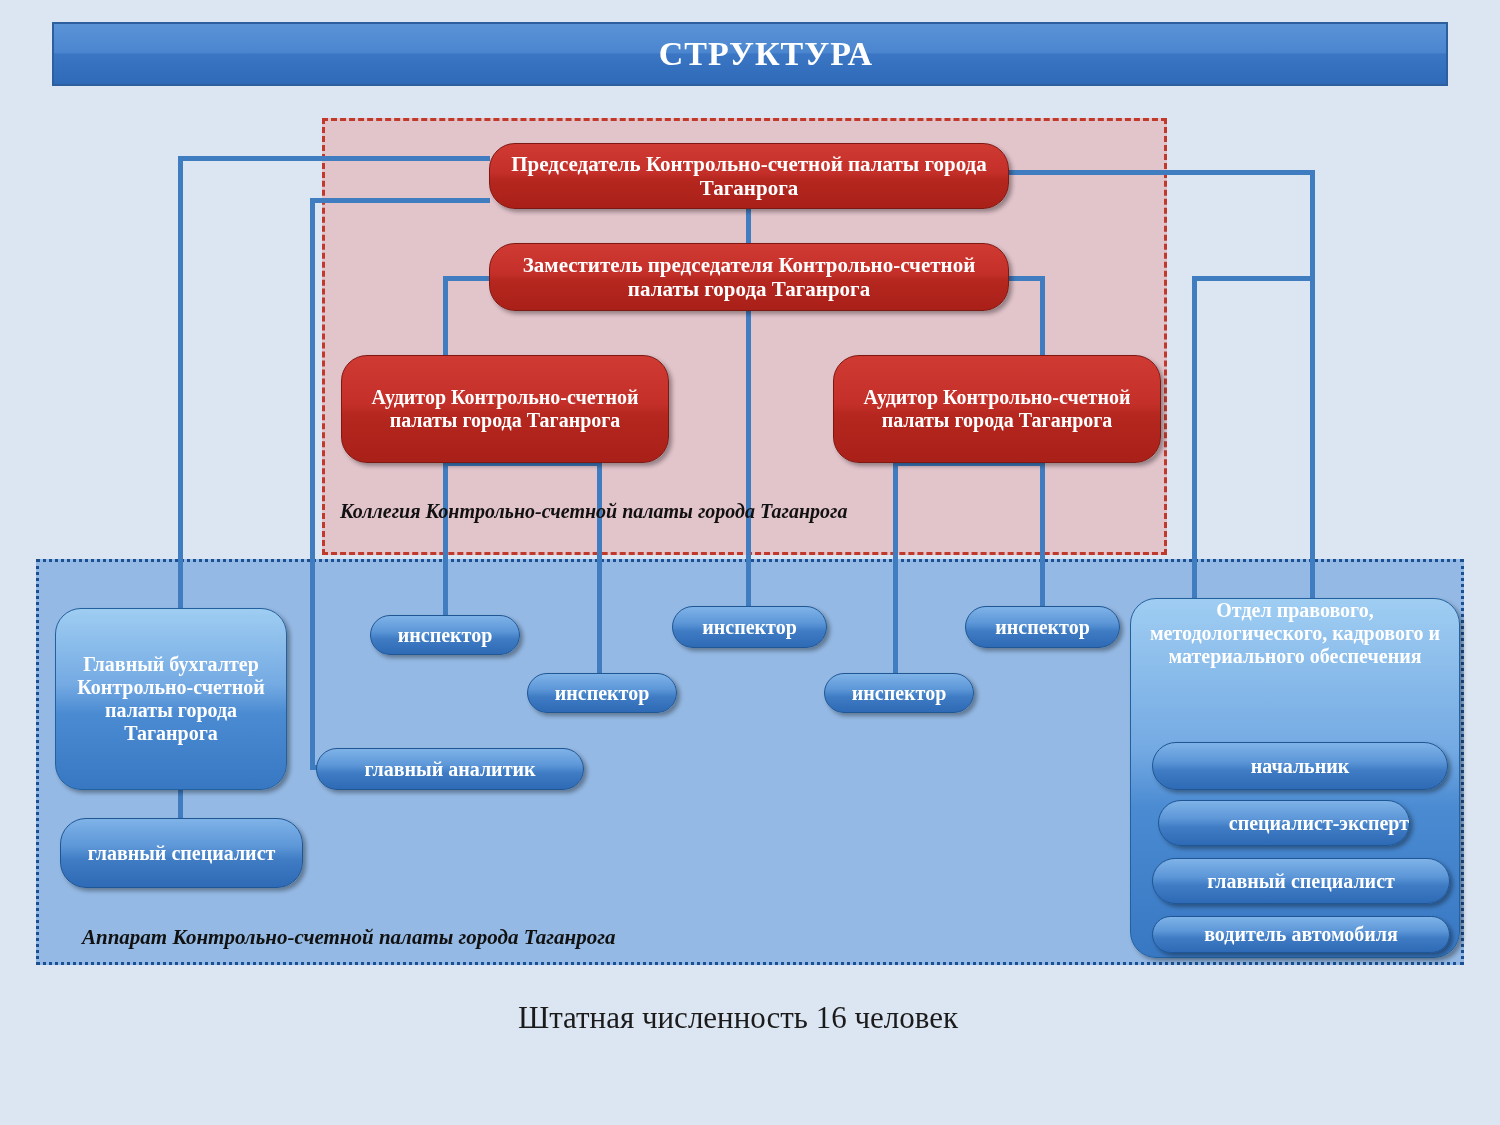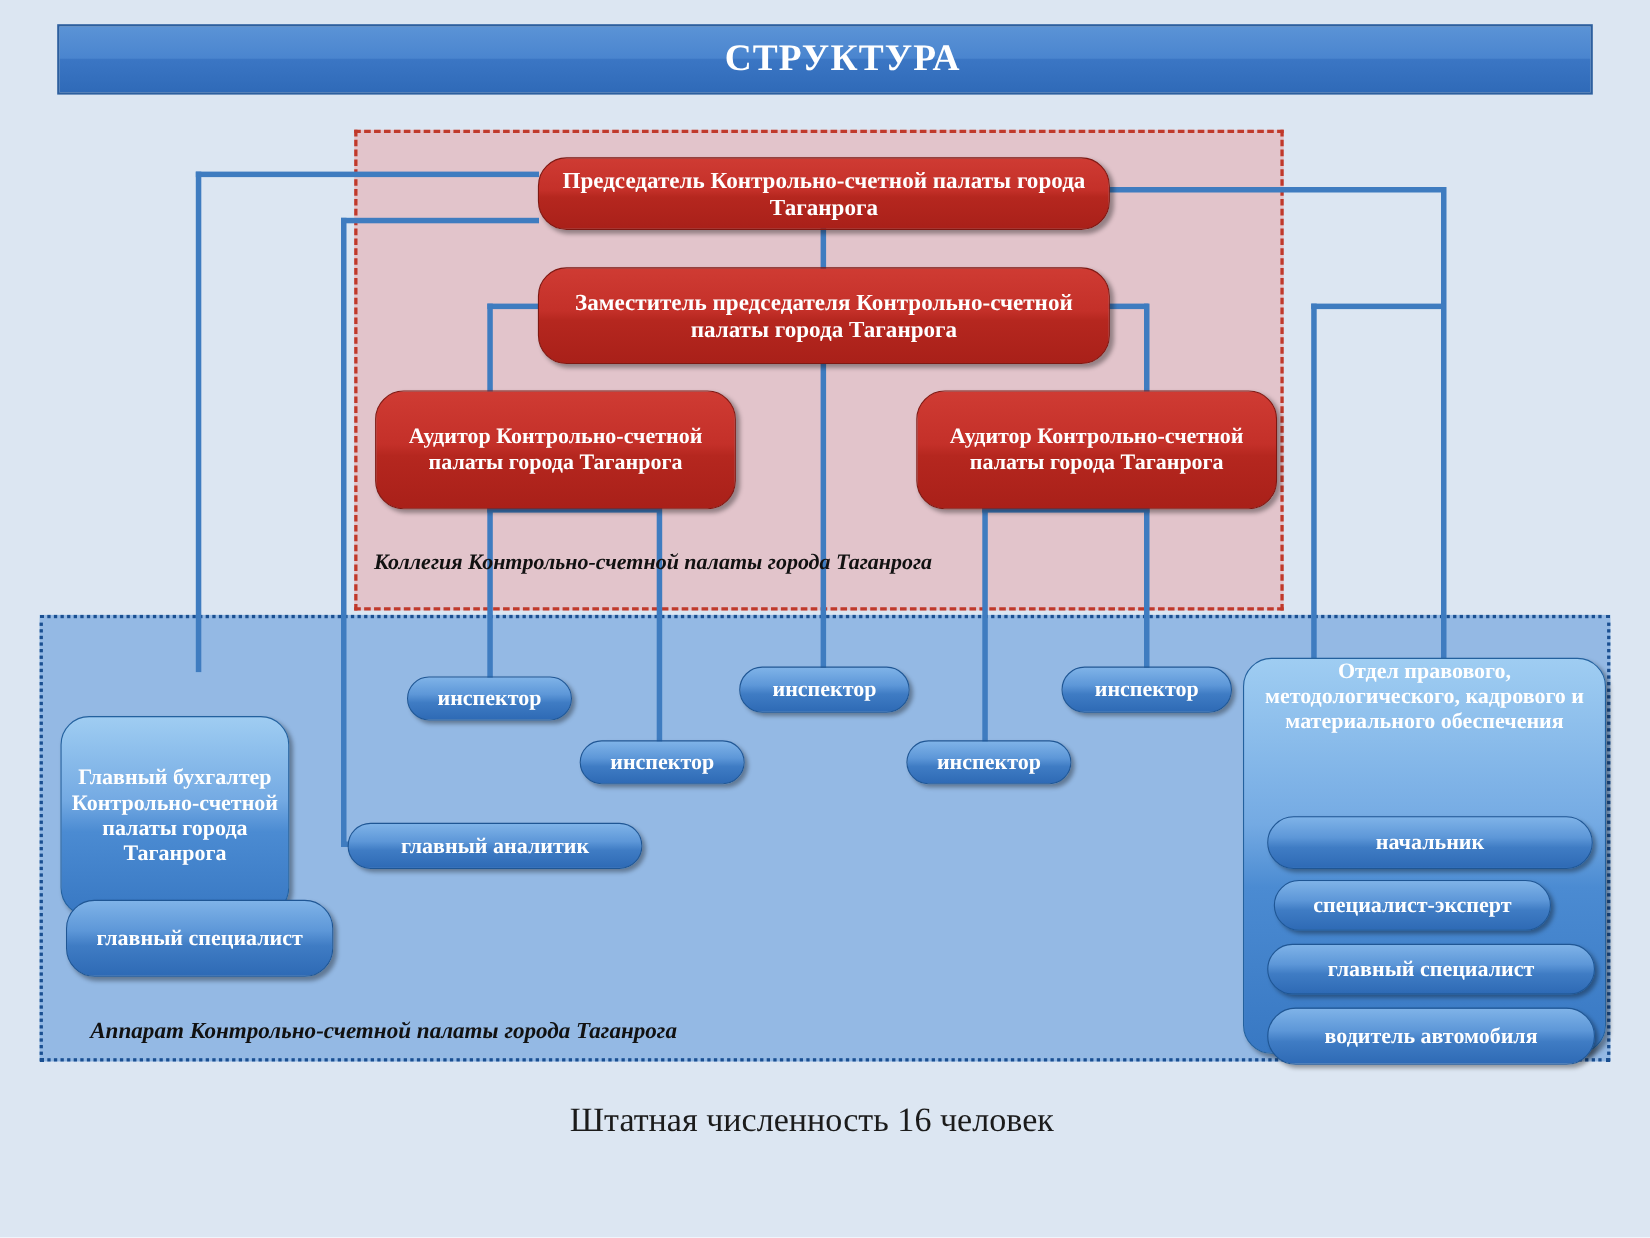--- a/index.html
+++ b/index.html
@@ -175,35 +175,35 @@
   <div class="conn" style="left:893px; top:461px; width:152px; height:5px;"></div>
 
   <div class="conn" style="left:746px; top:310px; width:5px; height:308px;"></div>
 
   <div class="conn" style="left:178px; top:790px; width:5px; height:30px;"></div>
 
   <div class="node red big" style="left:489px; top:143px; width:520px; height:66px;">
     <span>Председатель Контрольно-счетной палаты города Таганрога</span>
   </div>
 
-  <div class="node red big" style="left:489px; top:243px; width:520px; height:88px;">
+  <div class="node red big" style="left:489px; top:243px; width:520px; height:68px;">
     <span>Заместитель председателя Контрольно-счетной палаты города Таганрога</span>
   </div>
 
   <div class="node red med" style="left:341px; top:355px; width:328px; height:108px;">
     <span>Аудитор Контрольно-счетной палаты города Таганрога</span>
   </div>
 
   <div class="node red med" style="left:833px; top:355px; width:328px; height:108px;">
     <span>Аудитор Контрольно-счетной палаты города Таганрога</span>
   </div>
 
   <div class="collegium-label">Коллегия Контрольно-счетной палаты города Таганрога</div>
 
-  <div class="node blue-light med" style="left:55px; top:608px; width:208px; height:182px; padding:4px 8px;margin-top:43px;">
+  <div class="node blue-light med" style="left:55px; top:608px; width:232px; height:182px; padding:4px 8px;">
     <span>Главный бухгалтер Контрольно-счетной палаты города Таганрога</span>
   </div>
 
   <div class="node blue med" style="left:60px; top:818px; width:243px; height:70px;">
     <span>главный специалист</span>
   </div>
 
   <div class="node blue med" style="left:316px; top:748px; width:268px; height:42px;">
     <span>главный аналитик</span>
   </div>
@@ -229,29 +229,29 @@
   </div>
 
   <div class="node blue-light med" style="left:1130px; top:598px; width:330px; height:360px; align-items:flex-start; ">
     <span style="display:block; width:100%; padding:0 8px;">Отдел правового, методологического, кадрового и материального обеспечения</span>
   </div>
 
   <div class="node blue med" style="left:1152px; top:742px; width:296px; height:48px;">
     <span>начальник</span>
   </div>
 
-  <div class="node blue med" style="left:1158px; top:800px; width:252px; height:46px;">
+  <div class="node blue med" style="left:1158px; top:800px; width:252px; height:46px;justify-content:flex-end;">
     <span>специалист-эксперт</span>
   </div>
 
   <div class="node blue med" style="left:1152px; top:858px; width:298px; height:46px;">
     <span>главный специалист</span>
   </div>
 
-  <div class="node blue med" style="left:1152px; top:916px; width:298px; height:52px;">
+  <div class="node blue med" style="left:1152px; top:916px; width:298px; height:37px;">
     <span>водитель автомобиля</span>
   </div>
 
   <div class="apparat-label">Аппарат Контрольно-счетной палаты города Таганрога</div>
 
   <div class="footer">Штатная численность 16 человек</div>
 
 </div>
 
 </body></html>

